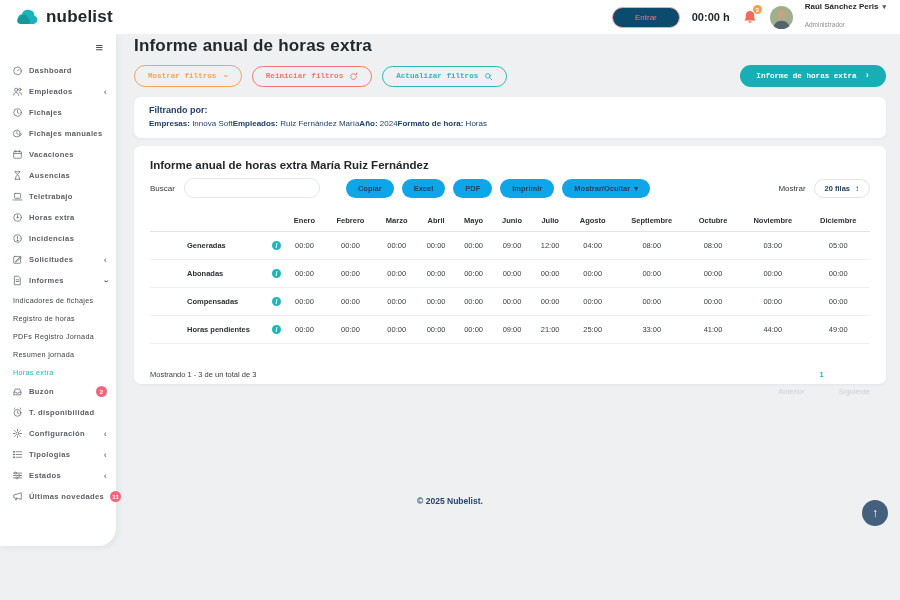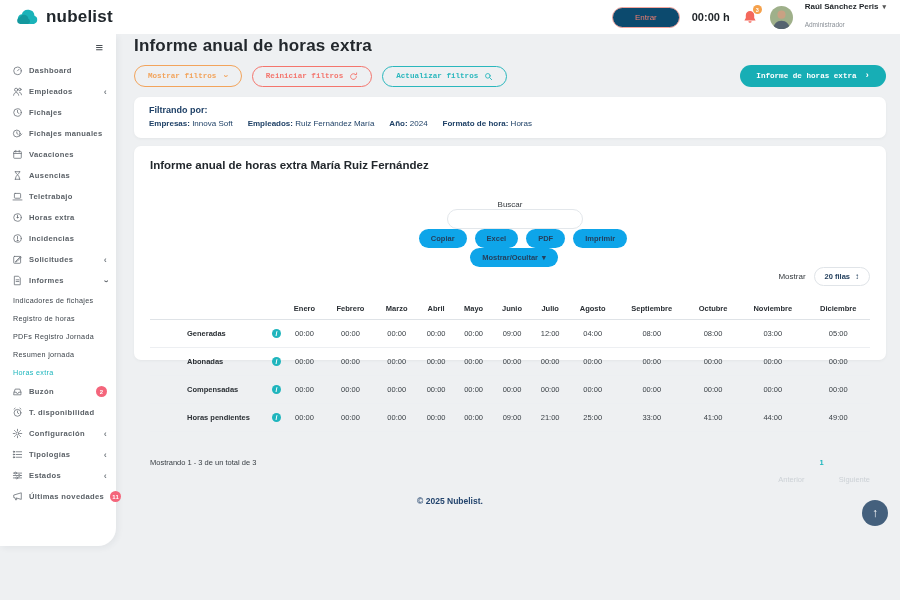--- a/index.html
+++ b/index.html
@@ -63,27 +63,27 @@
   .chev-down{display:inline-block;transform:rotate(90deg);font-size:9px;}
   .btn-solid{margin-left:auto;background:#17aeb5;color:#fff;border:none;border-radius:13px;
     padding:6px 16px;font-size:7.6px;font-weight:bold;font-family:inherit;display:flex;
     align-items:center;gap:8px;cursor:pointer;}
   .btn-solid .arr{font-size:9px;}
 
   .card{position:absolute;left:18px;width:752px;background:#fff;border-radius:7px;
     box-shadow:0 1px 3px rgba(40,50,60,.05);}
   .filter-card{top:63px;height:41px;padding:8px 15px;box-sizing:border-box;}
   .f-title{font-size:9px;font-weight:bold;color:#1e4066;}
-  .f-chips{display:flex;gap:15px;margin-top:4px;font-size:8px;color:#1e4066;white-space:nowrap;}
+  .f-chips{display:flex;margin-top:4px;font-size:8px;color:#1e4066;white-space:nowrap;}
   .chip-label{font-weight:bold;}
   .chip-value{font-weight:normal;}
 
-  .report-card{top:112px;height:214px;padding:13px 16px;box-sizing:border-box;}
+  .report-card{top:112px;height:238px;padding:13px 16px;box-sizing:border-box;}
   .report-title{margin:0;font-size:11.5px;font-weight:bold;color:#23282d;}
-  .controls{display:flex;align-items:center;margin-top:29px;flex-direction:column;}
+  .controls{display:flex;align-items:center;margin-top:7px;}
   .search-label{font-size:8px;color:#33383d;}
   .search-input{width:118px;height:18px;margin-left:9px;border:1px solid #e3e7eb;border-radius:10px;
     background:#fff;font-family:inherit;font-size:8px;padding:0 8px;outline:none;}
   .export-group{display:flex;gap:8px;margin-left:26px;}
   .pill-btn{background:#0ea5e9;border:none;border-radius:11px;padding:5px 12px;font-size:7.5px;
     font-weight:bold;color:#24405e;font-family:inherit;cursor:pointer;display:flex;
     align-items:center;gap:4px;}
   .right-controls{margin-left:auto;display:flex;align-items:center;gap:8px;}
   .show-label{font-size:8px;color:#33383d;}
   .rows-select{border:1px solid #e0e4e8;border-radius:10px;background:#fff;padding:4px 10px;

